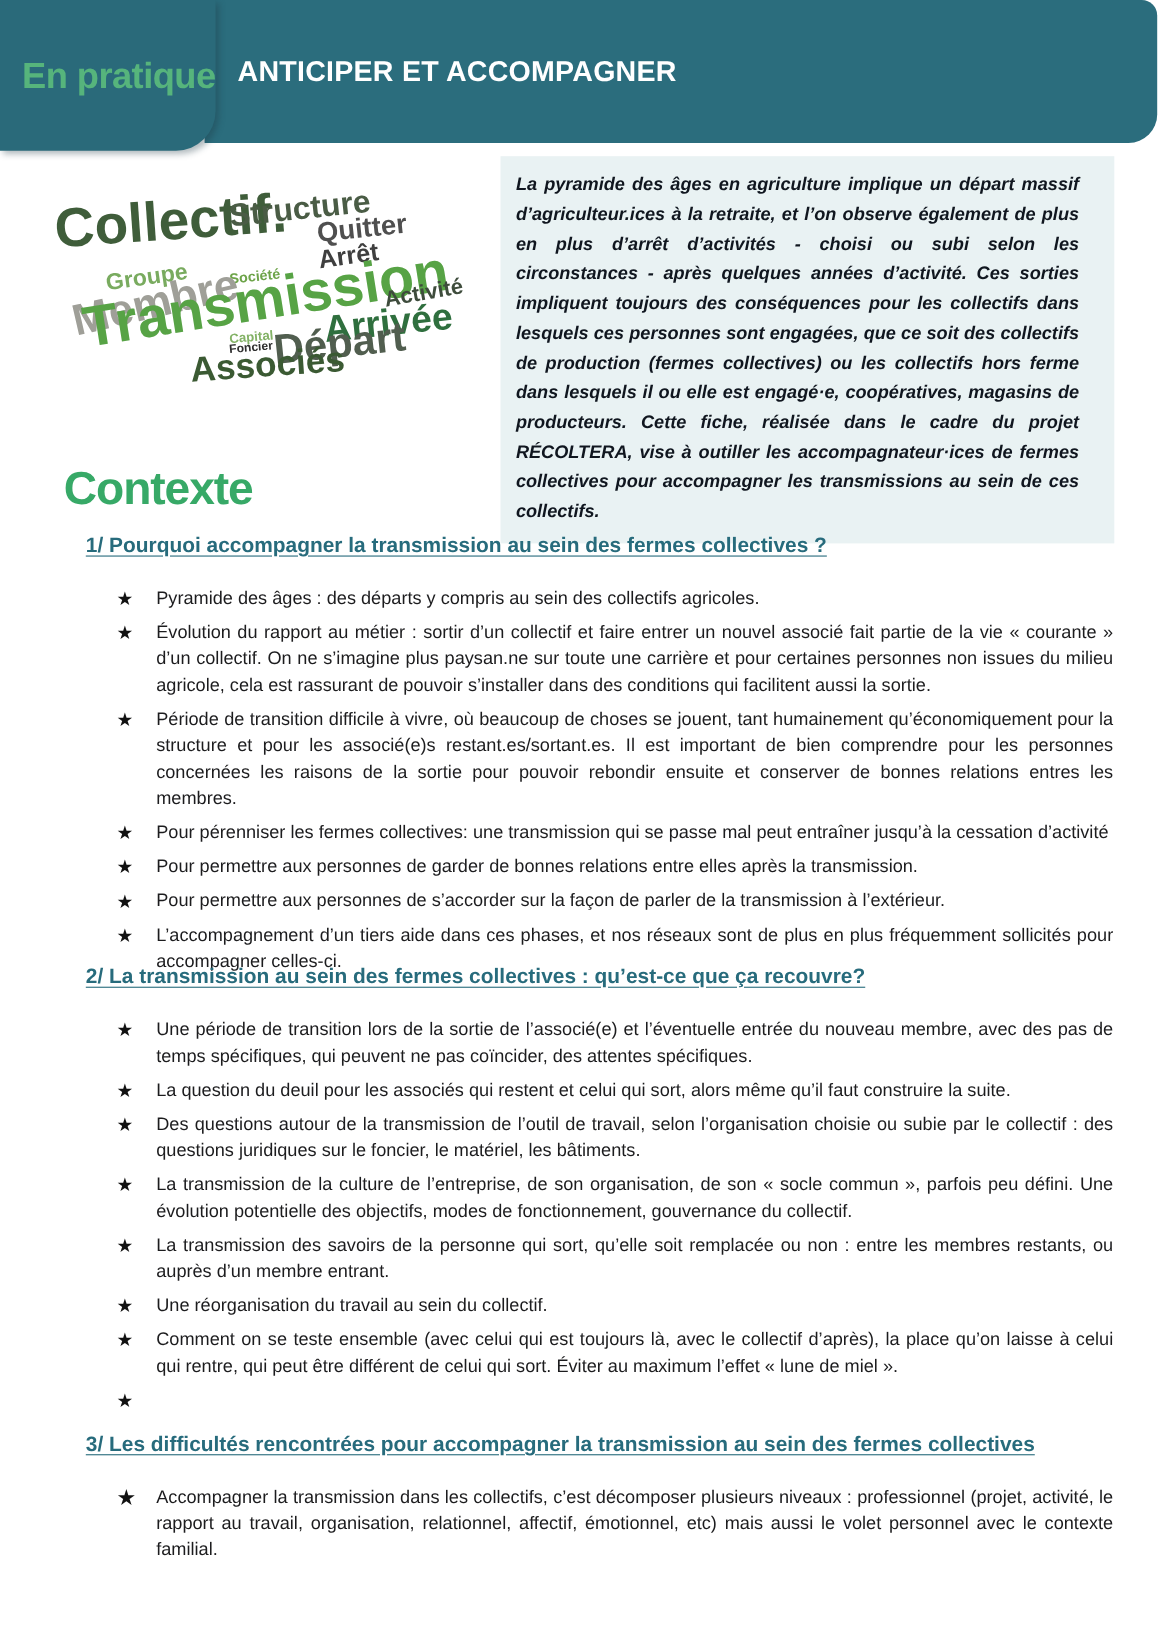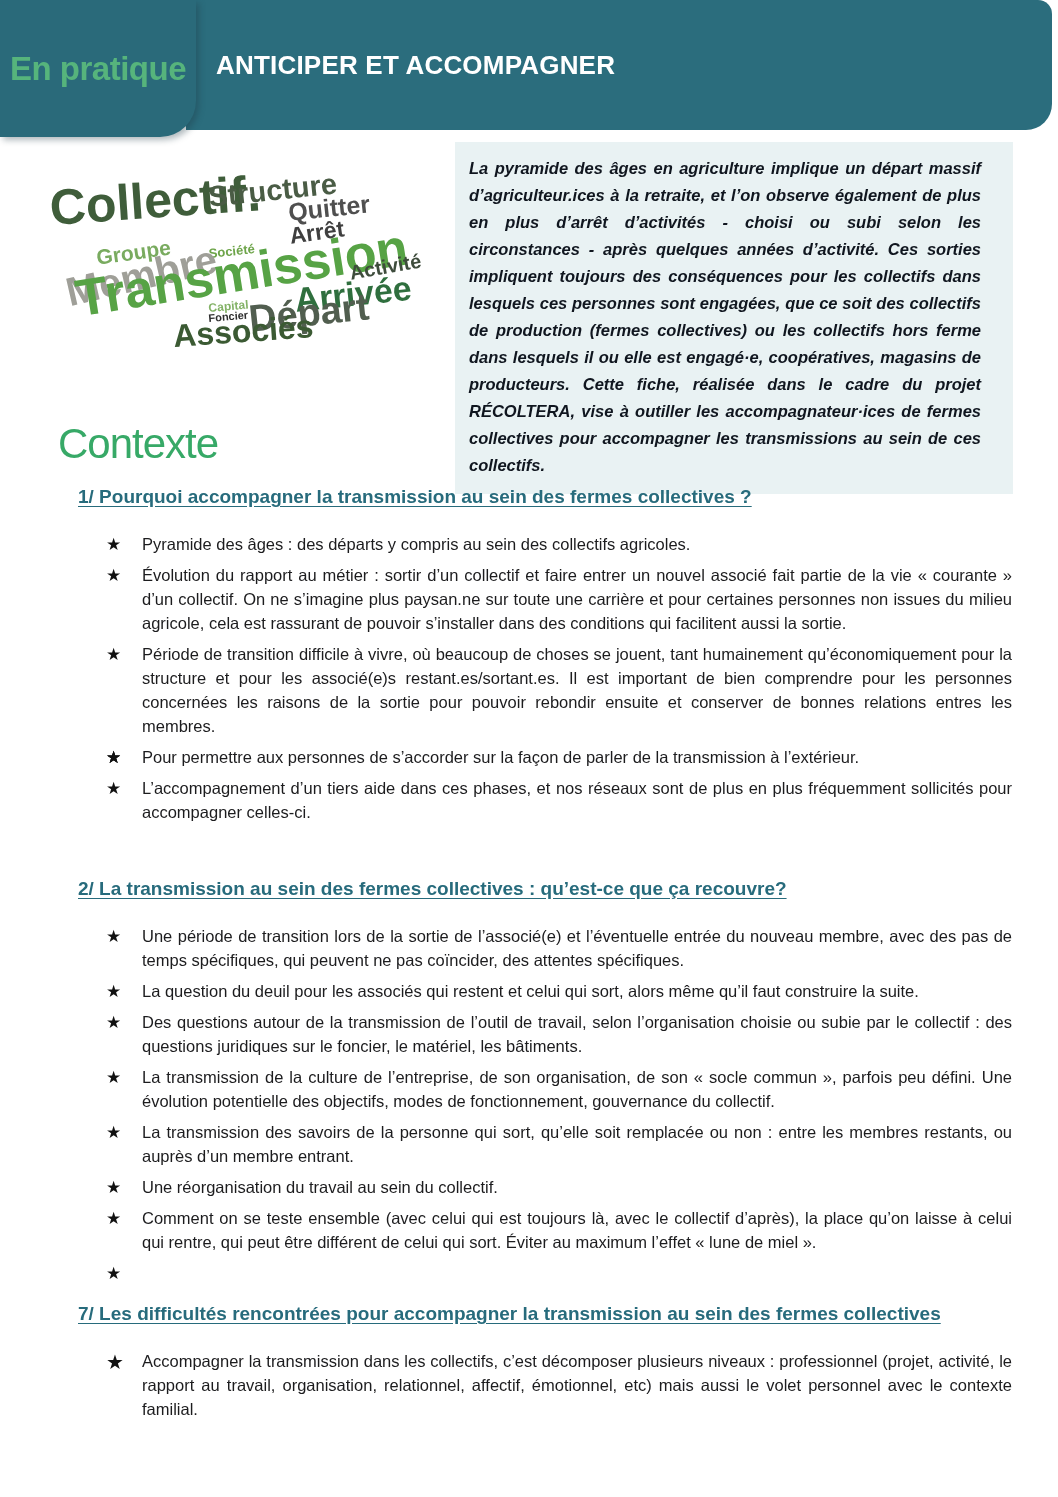--- a/index.html
+++ b/index.html
@@ -16,21 +16,21 @@
     padding-left:30px; box-sizing:border-box; gap:10px;
   }
   .banner .t-line {
     color:#ffffff; font-weight:bold; font-size:26px; letter-spacing:0.2px;
     line-height:1.1; font-family:"Liberation Sans", sans-serif;
   }
   .banner-tab {
     position:absolute; left:0; top:0; width:196px; height:137px;
     background:var(--teal-dark); border-radius:0 0 36px 0;
     box-shadow:3px 3px 6px rgba(30,55,65,.35);
-    display:flex; align-items:center; justify-content:center;
+    display:flex; align-items:center; justify-content:flex-end;
   }
   .banner-tab .tab-label {
     color:var(--green-tab); font-weight:bold; font-size:33px; letter-spacing:-0.5px;
   }
 
   
   .cloud { position:absolute; left:40px; top:155px; width:414px; height:240px; }
   .cloud-word {
     position:absolute; font-weight:bold; white-space:nowrap;
     transform-origin:left top; line-height:1;
@@ -42,21 +42,21 @@
     background:var(--intro-bg); box-sizing:border-box; padding:13px 32px 15px 14px;
   }
   .intro p {
     margin:0; font-weight:bold; font-style:italic; font-size:16.5px; line-height:27px;
     text-align:justify; color:#10161f;
   }
 
   
   .contexte {
     position:absolute; left:58px; top:420px; margin:0;
-    font-size:42px; font-weight:normal; letter-spacing:-1px; color:var(--green-title);
+    font-size:42px; font-weight:bold; letter-spacing:-1px; color:var(--green-title);
   }
   .sec { position:absolute; left:78px; width:934px; }
   .sec h2 {
     margin:0 0 24px 0; font-size:19px; font-weight:bold;
     color:var(--heading-teal); text-decoration:underline; text-underline-offset:3px;
   }
   .sec ul { list-style:none; margin:0; padding:0 0 0 28px; }
   .sec li {
     position:relative; padding-left:36px; margin-bottom:7px;
     font-size:16.5px; line-height:24px; text-align:justify; color:#1c1c1e;
@@ -103,41 +103,41 @@
   </div>
 
   <h1 class="contexte">Contexte</h1>
 
   <section class="sec sec1">
     <h2>1/ Pourquoi accompagner la transmission au sein des fermes collectives  ?</h2>
     <ul>
         <li><span class="star">★</span><span>Pyramide des âges : des départs y compris au sein des collectifs agricoles.</span></li>
         <li><span class="star">★</span><span>Évolution du rapport au métier : sortir d’un collectif et faire entrer un nouvel associé fait partie de la vie « courante » d’un collectif. On ne s’imagine plus paysan.ne sur toute une carrière et pour certaines personnes non issues du milieu agricole, cela est rassurant de pouvoir s’installer dans des conditions qui facilitent aussi la sortie.</span></li>
         <li><span class="star">★</span><span>Période de transition difficile à vivre, où beaucoup de choses se jouent, tant humainement qu’économiquement pour la structure et pour les associé(e)s restant.es/sortant.es. Il est important de bien comprendre pour les personnes concernées les raisons de la sortie pour pouvoir rebondir ensuite et conserver de bonnes relations entres les membres.</span></li>
-        <li><span class="star">★</span></li>
-        <li><span class="star">★</span></li>
+        <li><span class="star">★</span><span>Pour pérenniser les fermes collectives: une transmission qui se passe mal peut entraîner jusqu’à la cessation d’activité</span></li>
+        <li><span class="star">★</span><span>Pour permettre aux personnes de garder de bonnes relations entre elles après la transmission.</span></li>
         <li><span class="star">★</span><span>Pour permettre aux personnes de s’accorder sur la façon de parler de la transmission à l’extérieur.</span></li>
         <li><span class="star">★</span><span>L’accompagnement d’un tiers aide dans ces phases, et nos réseaux sont de plus en plus fréquemment sollicités pour accompagner celles-ci.</span></li>
       </ul>
   </section>
 
   <section class="sec sec2">
     <h2>2/ La transmission  au sein des fermes collectives : qu’est-ce que ça recouvre?</h2>
     <ul>
         <li><span class="star">★</span><span>Une période de transition lors de la sortie de l’associé(e) et l’éventuelle entrée du nouveau membre, avec des pas de temps spécifiques, qui peuvent ne pas coïncider, des attentes spécifiques.</span></li>
         <li><span class="star">★</span><span>La question du deuil pour les associés qui restent et celui qui sort, alors même qu’il faut construire la suite.</span></li>
         <li><span class="star">★</span><span>Des questions autour de la transmission de l’outil de travail, selon l’organisation choisie ou subie par le collectif : des questions juridiques sur le foncier, le matériel, les bâtiments.</span></li>
         <li><span class="star">★</span><span>La transmission de la culture de l’entreprise, de son organisation, de son « socle commun », parfois peu défini. Une évolution potentielle des objectifs, modes de fonctionnement, gouvernance du collectif.</span></li>
         <li><span class="star">★</span><span>La transmission des savoirs de la personne qui sort, qu’elle soit remplacée ou non : entre les membres restants, ou auprès d’un membre entrant.</span></li>
         <li><span class="star">★</span><span>Une réorganisation du travail au sein du collectif.</span></li>
         <li><span class="star">★</span><span>Comment on se teste ensemble (avec celui qui est toujours là, avec le collectif d’après), la place qu’on laisse à celui qui rentre, qui peut être différent de celui qui sort. Éviter au maximum l’effet « lune de miel ».</span></li>
         <li><span class="star">★</span></li>
       </ul>
   </section>
 
   <section class="sec sec3">
-    <h2>7/ Les difficultés rencontrées pour accompagner la transmission au sein des fermes collectives</h2>
+    <h2>3/ Les difficultés rencontrées pour accompagner la transmission au sein des fermes collectives</h2>
     <ul>
         <li><span class="star">★</span><span>Accompagner la transmission dans les collectifs, c’est décomposer plusieurs niveaux : professionnel (projet, activité, le rapport au travail, organisation, relationnel, affectif, émotionnel, etc) mais aussi le volet personnel avec le contexte familial.</span></li>
       </ul>
   </section>
 
 </div>
 
 </body></html>

